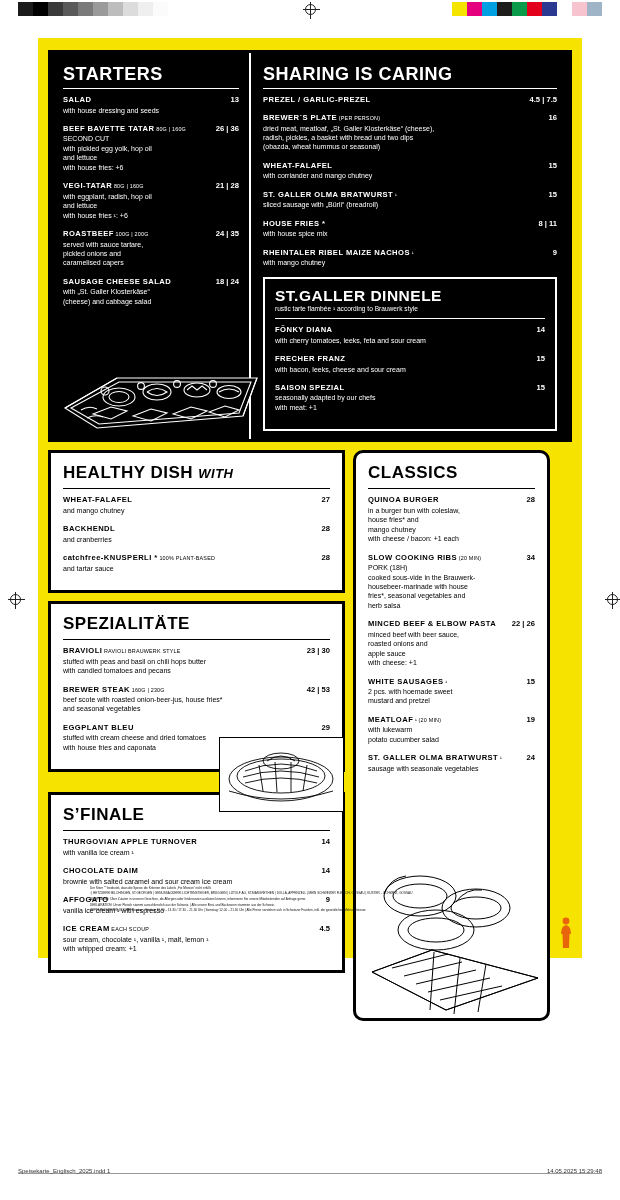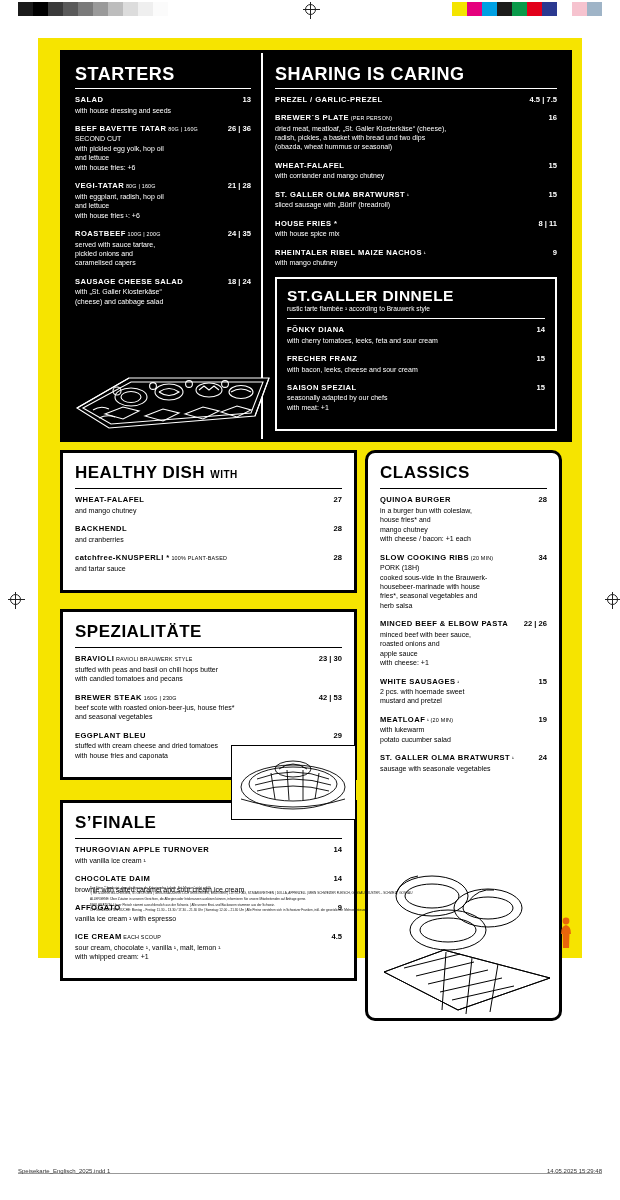--- a/index.html
+++ b/index.html
@@ -28,21 +28,21 @@
   .reg-mark:before, .reg-mark:after {
     content:""; position:absolute; background:#222;
   }
   .reg-mark:before { left:50%; top:-3px; width:1px; height:17px; margin-left:-0.5px;}
   .reg-mark:after { top:50%; left:-3px; height:1px; width:17px; margin-top:-0.5px;}
 
   
   .page {
     position:absolute; top:38px; left:38px; width:544px; height:920px;
     background:#F6E400;
-    padding:12px 10px 0 22px;
+    padding:12px 10px 0 10px;
   }
 
   .blackbox {
     background:#000; color:#fff; border:3px solid #000;
   }
 
   .sec-title {
     font-weight:bold; letter-spacing:0.5px; line-height:1;
   }
 
@@ -85,25 +85,25 @@
     z-index:3; pointer-events:none;
   }
 
   
   .row-bottom { display:flex; margin-top:8px; }
   .bl { width:297px; }
   .br { width:197px; margin-left:8px; }
 
   .wb { background:#fff; border:3px solid #000; padding:10px 12px 8px 12px; }
   .hdr-black { font-size:17px; font-weight:bold; letter-spacing:0.5px; }
-  .hdr-black .small { font-size:10px; letter-spacing:0.5px;}
+  .hdr-black .small { font-size:13px; letter-spacing:0.5px;font-style:italic;}
 
   #classics { height:571px; position:relative; overflow:hidden;border-radius:10px;}
   #healthy { }
-  #spez { margin-top:16px; }
+  #spez { margin-top:8px; }
   #sfinale { margin-top:20px; position:relative;}
 
   .waffle {
     position:absolute; right:-2px; top:-58px; width:125px; height:75px;
   }
   .sausage {
     position:absolute; left:8px; bottom:4px; width:182px; height:150px;
   }
 
   

